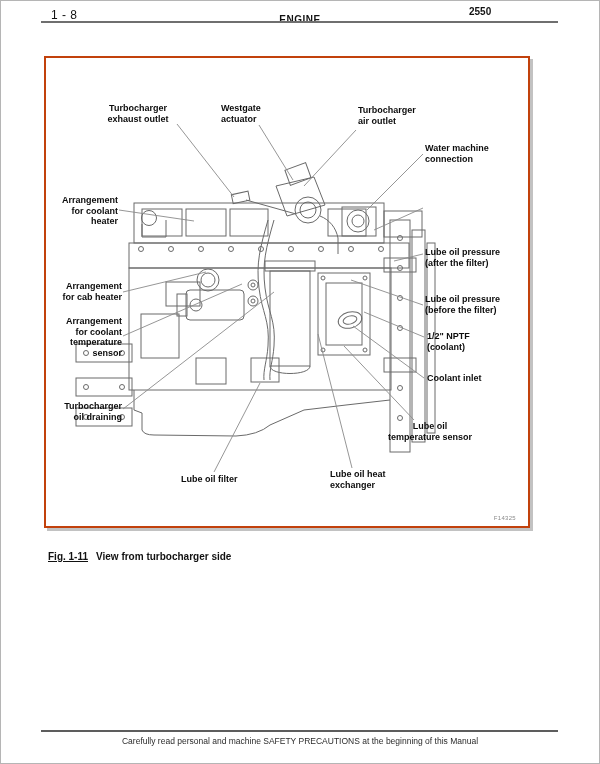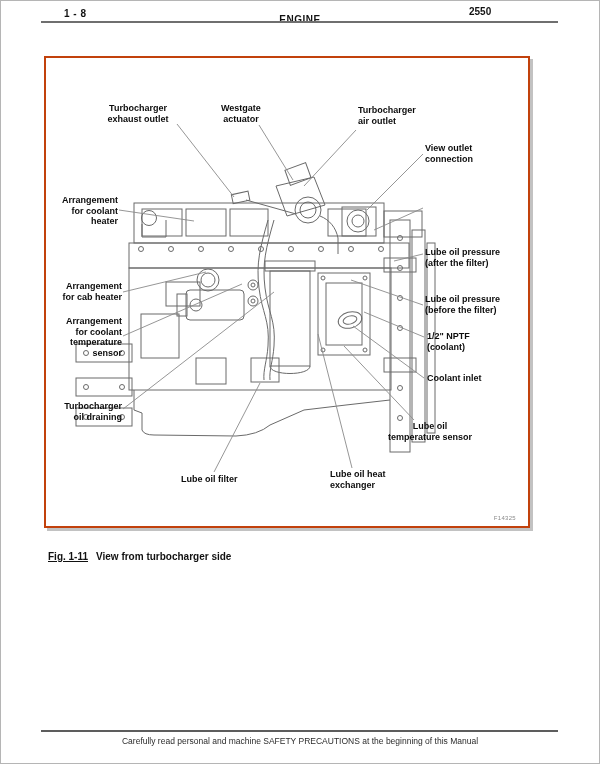--- a/index.html
+++ b/index.html
@@ -6,21 +6,21 @@
   .page{
     position:relative;
     width:598px;height:762px;
     border:1px solid #b5b5b5;
     background:#ffffff;
     font-family:"Liberation Sans","DejaVu Sans",sans-serif;
     color:#111;
     overflow:hidden;
   }
   
-  .hdr-left{position:absolute;left:63px;top:7px;font-size:10px;font-weight:bold;letter-spacing:.5px;}
+  .hdr-left{position:absolute;left:50px;top:7px;font-size:12px;font-weight:normal;letter-spacing:.5px;}
   .hdr-title{position:absolute;left:0;right:0;top:7px;text-align:center;font-size:10px;font-weight:bold;letter-spacing:.5px;margin-top:6px;}
   .hdr-model{position:absolute;left:468px;top:5px;width:60px;text-align:left;font-size:10px;font-weight:bold;}
   .hdr-rule{position:absolute;left:40px;top:20px;width:517px;height:2px;background:#6f6f6f;}
   
   .frame{
     position:absolute;left:43px;top:55px;width:482px;height:468px;
     border:2px solid #c2410c;background:#fff;
     box-shadow:3px 3px 0 #c2c2c2;
     text-decoration:underline;
   }
@@ -165,25 +165,25 @@
         <line x1="168" y1="414" x2="214" y2="325"></line>
         <line x1="73" y1="152" x2="148" y2="163"></line>
         <line x1="77" y1="234" x2="160" y2="214"></line>
         <line x1="77" y1="278" x2="196" y2="226"></line>
         <line x1="77" y1="351" x2="228" y2="234"></line>
       </g>
     </svg>
 
     <div class="co c" style="left:46px;top:45px;width:92px;">Turbocharger
 exhaust outlet</div>
-    <div class="co" style="left:175px;top:45px;text-align:center;">Westgate
+    <div class="co" style="left:175px;top:45px;">Westgate
 actuator</div>
     <div class="co" style="left:312px;top:47px;">Turbocharger
 air outlet</div>
-    <div class="co" style="left:379px;top:85px;">View outlet
+    <div class="co" style="left:379px;top:85px;">Water machine
 connection</div>
     <div class="co" style="left:379px;top:189px;">Lube oil pressure
 (after the filter)</div>
     <div class="co" style="left:379px;top:236px;">Lube oil pressure
 (before the filter)</div>
     <div class="co" style="left:381px;top:273px;">1/2" NPTF
 (coolant)</div>
     <div class="co" style="left:381px;top:315px;">Coolant inlet</div>
     <div class="co c" style="left:334px;top:363px;width:100px;">Lube oil
 temperature sensor</div>

